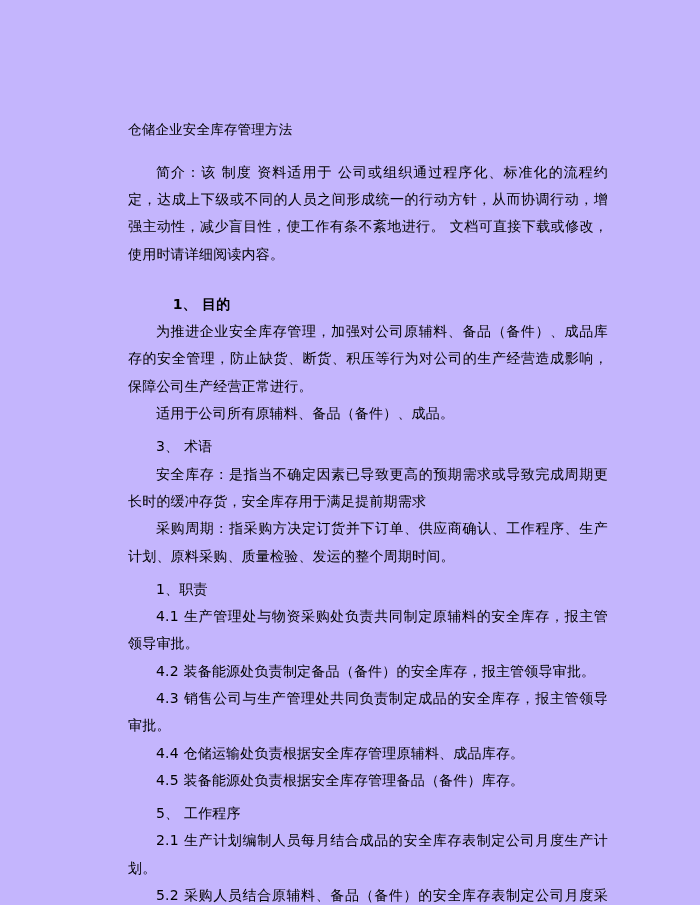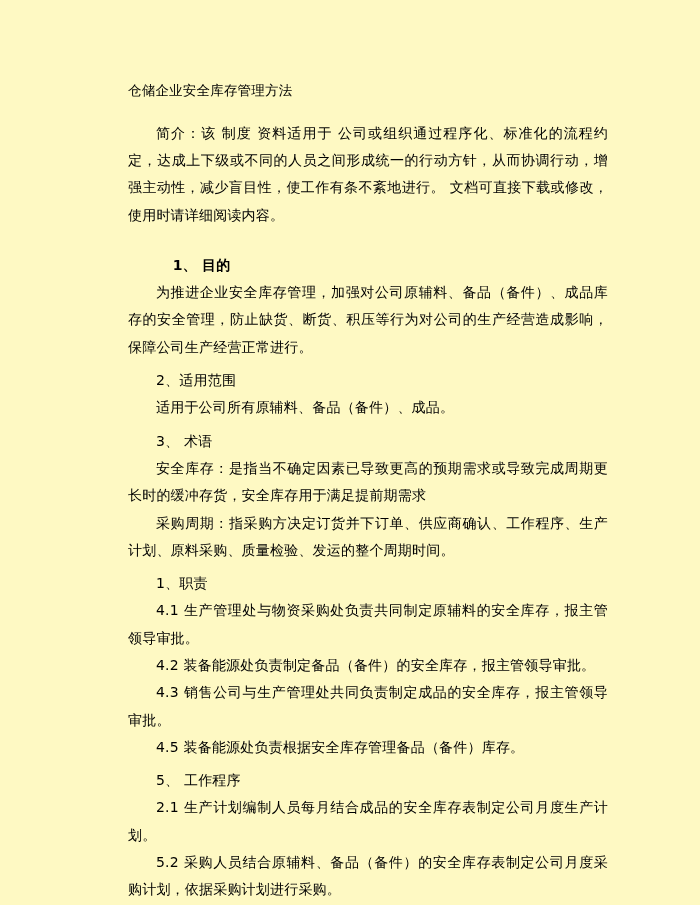--- a/index.html
+++ b/index.html
@@ -11,22 +11,22 @@
     width: 700px;
     height: 905px;
     font-family: "DejaVu Sans", "Liberation Sans", sans-serif;
     color: #000000;
     overflow: hidden;
   }
   .page {
     width: 700px;
     height: 905px;
     box-sizing: border-box;
-    padding: 78px 92px 40px 128px;
-    background: #fef9c3;
+    padding: 117px 92px 40px 128px;
+    background: #c4b5fd;
   }
   .doc-title {
     font-size: 13.5px;
     line-height: 1.9;
     margin: 0 0 16px 0;
     letter-spacing: 0.2px;
   }
   p {
     margin: 0;
     font-size: 14px;
@@ -69,35 +69,35 @@
   <p class="para-indent intro">简介：该 制度 资料适用于 公司或组织通过程序化、标准化的流程约定，达成上下级或不同的人员之间形成统一的行动方针，从而协调行动，增强主动性，减少盲目性，使工作有条不紊地进行。 文档可直接下载或修改，使用时请详细阅读内容。</p>
 
   <div class="sp"></div>
 
   <div class="block">
     <p class="section-head section-head-wide">1、  目的</p>
     <p class="body-para">为推进企业安全库存管理，加强对公司原辅料、备品（备件）、成品库存的安全管理，防止缺货、断货、积压等行为对公司的生产经营造成影响，保障公司生产经营正常进行。</p>
   </div>
 
   <div class="block">
-    <p class="section-head">2、适用范围</p>
     <p class="body-para">适用于公司所有原辅料、备品（备件）、成品。</p>
   </div>
 
   <div class="block">
     <p class="section-head">3、  术语</p>
     <p class="body-para">安全库存：是指当不确定因素已导致更高的预期需求或导致完成周期更长时的缓冲存货，安全库存用于满足提前期需求</p>
     <p class="body-para">采购周期：指采购方决定订货并下订单、供应商确认、工作程序、生产计划、原料采购、质量检验、发运的整个周期时间。</p>
   </div>
 
   <div class="block">
     <p class="section-head">1、职责</p>
     <p class="body-para">4.1 生产管理处与物资采购处负责共同制定原辅料的安全库存，报主管领导审批。</p>
     <p class="body-para">4.2 装备能源处负责制定备品（备件）的安全库存，报主管领导审批。</p>
     <p class="body-para">4.3 销售公司与生产管理处共同负责制定成品的安全库存，报主管领导审批。</p>
+    <p class="body-para">4.4 仓储运输处负责根据安全库存管理原辅料、成品库存。</p>
     <p class="body-para">4.5 装备能源处负责根据安全库存管理备品（备件）库存。</p>
   </div>
 
   <div class="block">
     <p class="section-head">5、  工作程序</p>
     <p class="body-para">2.1 生产计划编制人员每月结合成品的安全库存表制定公司月度生产计划。</p>
     <p class="body-para">5.2  采购人员结合原辅料、备品（备件）的安全库存表制定公司月度采购计划，依据采购计划进行采购。</p>
   </div>
 
 </div>

